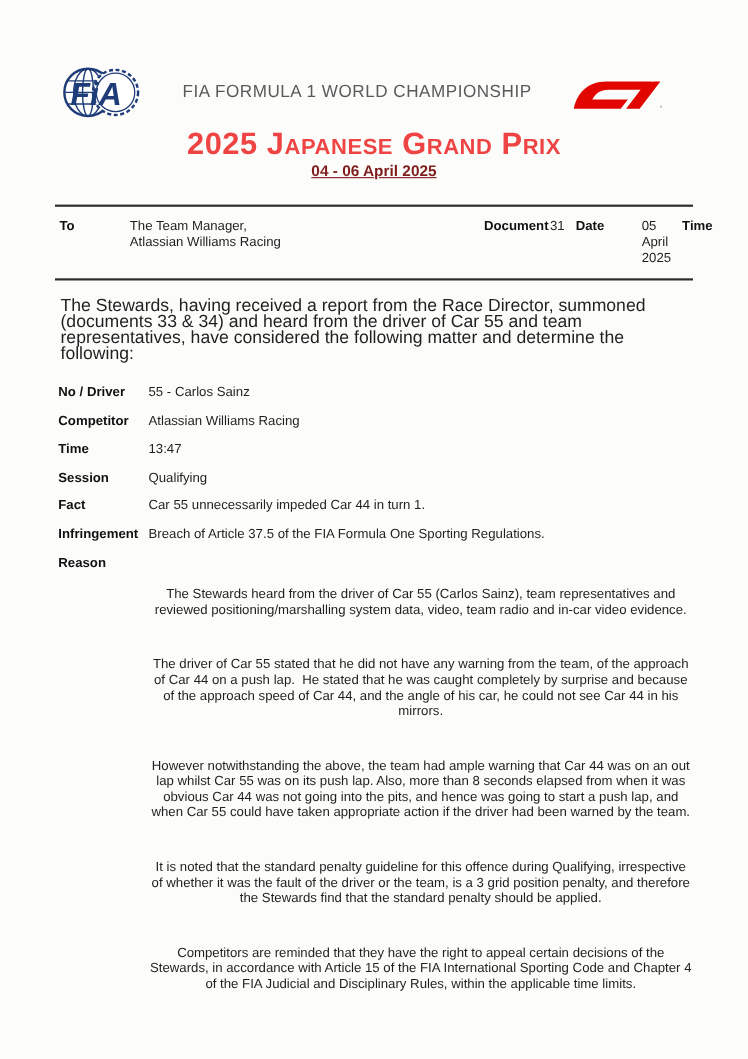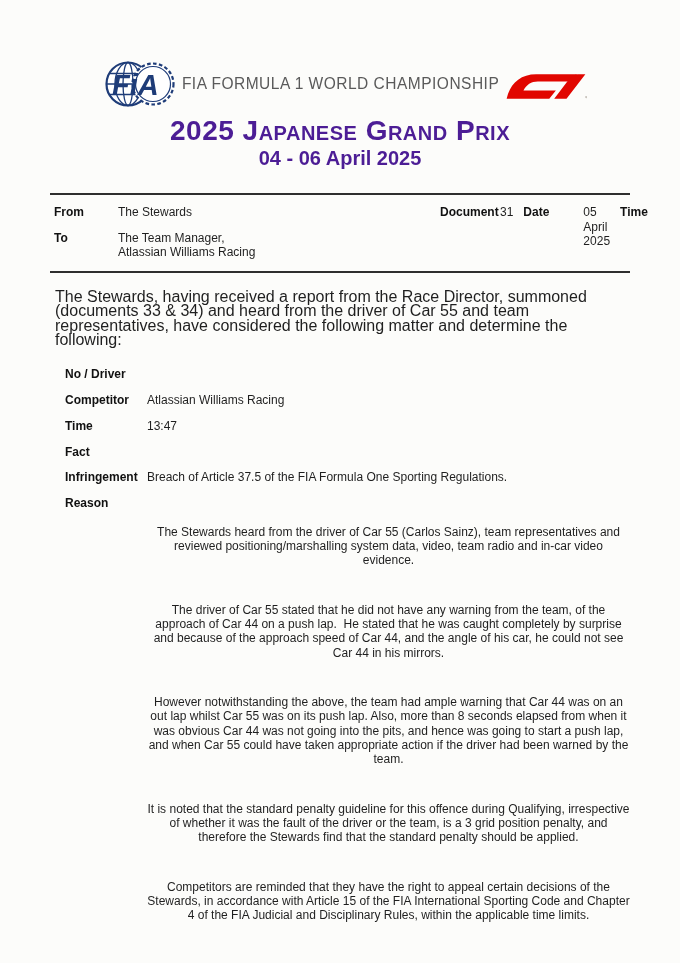--- a/index.html
+++ b/index.html
@@ -7,58 +7,58 @@
     width:680px;height:963px;
     background:#fcfcfa;
     font-family:"Liberation Sans",sans-serif;
     color:#1f1f1f;
     overflow:hidden;
   }
   .page{position:relative;width:680px;height:963px;}
 
   
   .masthead{
-    display:flex;justify-content:center;align-items:center;
-    margin:55px 78px 0 88px;height:58px;
+    display:flex;justify-content:flex-end;align-items:center;
+    margin:55px 78px 0 88px;height:58px;gap:32px;
   }
   .fia-logo{width:74px;height:56px;flex:none;}
   .championship{
     font-size:16px;letter-spacing:0.5px;color:#5a5a5a;
     white-space:nowrap;transform:scaleX(0.97);
   }
   .f1-logo{width:82px;height:34px;flex:none;}
 
   
   .title-block{text-align:center;margin-top:3px;}
   .event-title{
-    margin:0;font-size:28px;font-weight:bold;color:#4c1d95;
+    margin:0;font-size:28px;font-weight:bold;color:#ef4444;
     font-variant:small-caps;letter-spacing:0.5px;line-height:1.05;
   }
-  .event-dates{font-size:20px;font-weight:bold;color:#4c1d95;margin-top:2px;}
+  .event-dates{font-size:14px;font-weight:bold;color:#7f1d1d;margin-top:2px;text-decoration:underline;}
 
   
   .rule{border:none;border-top:2px solid #2e2e2e;margin:0 50px;}
   .rule-top{margin-top:23px;}
 
   
   .meta{display:flex;margin:0 50px;padding:10px 0 12px 4px;font-size:12px;line-height:14.2px;}
   .meta-left{width:386px;flex:none;display:flex;flex-direction:column;gap:11px;}
   .meta-right{display:flex;flex-direction:row;gap:10px;}
   .meta-row{display:flex;}
   .meta-left .meta-label{width:64px;flex:none;font-weight:bold;color:#111;}
   .meta-right .meta-label{width:60px;flex:none;font-weight:bold;color:#111;}
   .meta-value span{display:block;}
 
   
   .intro{
     margin:17px 50px 0 55px;font-size:16px;line-height:14.3px;
     white-space:pre-wrap;
   }
   .fields{margin:20px 50px 0 53px;font-size:12px;line-height:14.3px;}
-  .field-row{display:flex;margin-bottom:11.5px;margin-left:12px;}
+  .field-row{display:flex;margin-bottom:11.5px;}
   .field-label{width:82px;flex:none;font-weight:bold;color:#111;}
   .field-value{flex:1;white-space:pre-wrap;}
   .reason-paragraphs p{margin:0 0 6.5px 0;white-space:pre-wrap;text-align:center;}
 </style>
 </head>
 <body>
 
 <div class="page">
 
   <header class="masthead">
@@ -88,24 +88,20 @@
   <div class="title-block">
     <h1 class="event-title">2025 Japanese Grand Prix</h1>
     <div class="event-dates">04 - 06 April 2025</div>
   </div>
 
   <hr class="rule rule-top">
 
   <section class="meta">
     <div class="meta-left">
       <div class="meta-row">
-        <span class="meta-label">From</span>
-        <span class="meta-value">The Stewards</span>
-      </div>
-      <div class="meta-row">
         <span class="meta-label">To</span>
         <span class="meta-value">
           <span>The Team Manager,</span>
           <span>Atlassian Williams Racing</span>
         </span>
       </div>
     </div>
     <div class="meta-right">
       <div class="meta-row">
         <span class="meta-label">Document</span>
@@ -122,31 +118,37 @@
     </div>
   </section>
 
   <hr class="rule">
 
   <p class="intro">The Stewards, having received a report from the Race Director, summoned (documents 33 &amp; 34) and heard from the driver of Car 55 and team representatives, have considered the following matter and determine the following:</p>
 
   <section class="fields">
     <div class="field-row">
       <span class="field-label">No / Driver</span>
+      <span class="field-value">55 - Carlos Sainz</span>
     </div>
     <div class="field-row">
       <span class="field-label">Competitor</span>
       <span class="field-value">Atlassian Williams Racing</span>
     </div>
     <div class="field-row">
       <span class="field-label">Time</span>
       <span class="field-value">13:47</span>
     </div>
     <div class="field-row">
+      <span class="field-label">Session</span>
+      <span class="field-value">Qualifying</span>
+    </div>
+    <div class="field-row">
       <span class="field-label">Fact</span>
+      <span class="field-value">Car 55 unnecessarily impeded Car 44 in turn 1.</span>
     </div>
     <div class="field-row">
       <span class="field-label">Infringement</span>
       <span class="field-value">Breach of Article 37.5 of the FIA Formula One Sporting Regulations.</span>
     </div>
 
     <div class="field-row">
       <span class="field-label">Reason</span>
       <span class="field-value reason-paragraphs">
         <p>The Stewards heard from the driver of Car 55 (Carlos Sainz), team representatives and reviewed positioning/marshalling system data, video, team radio and in-car video evidence.</p>

